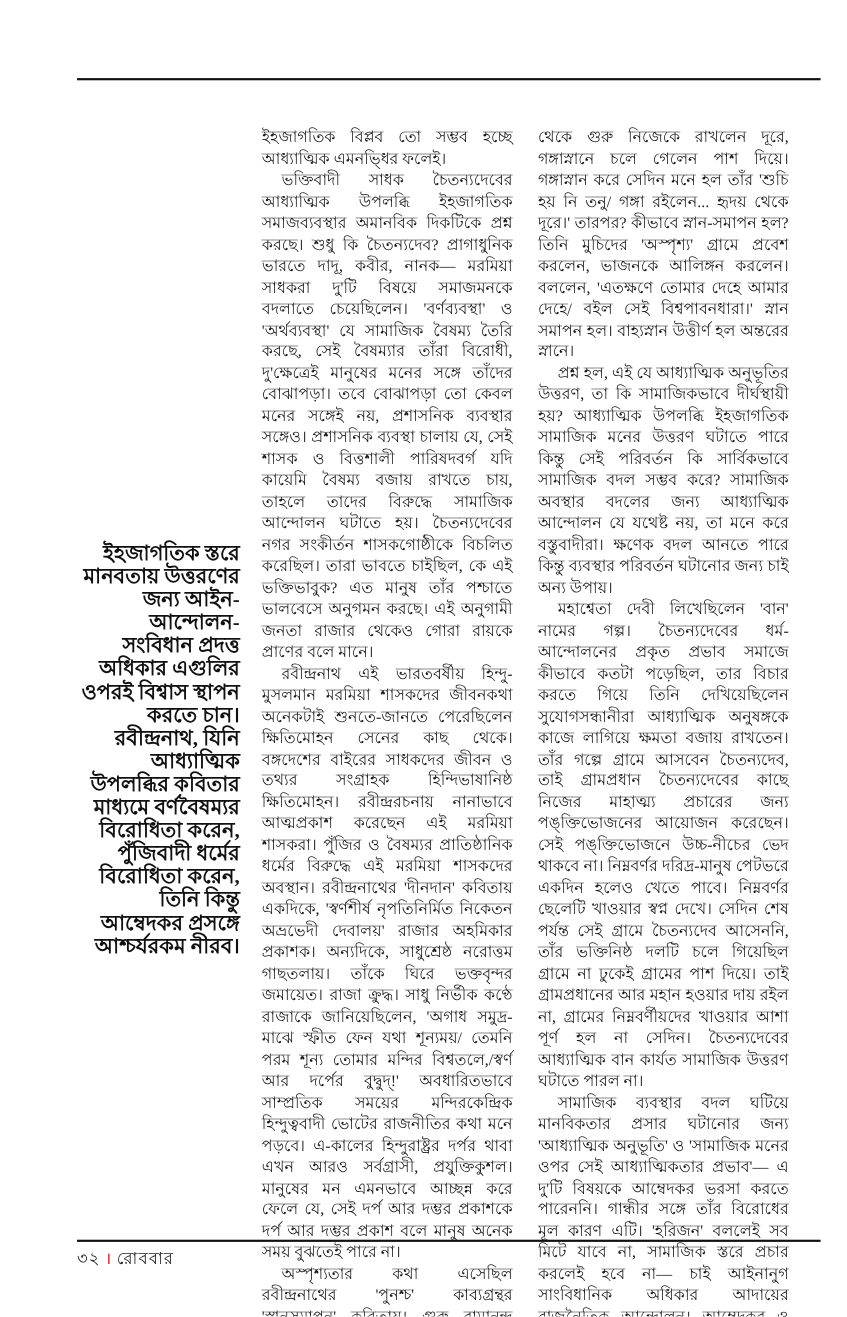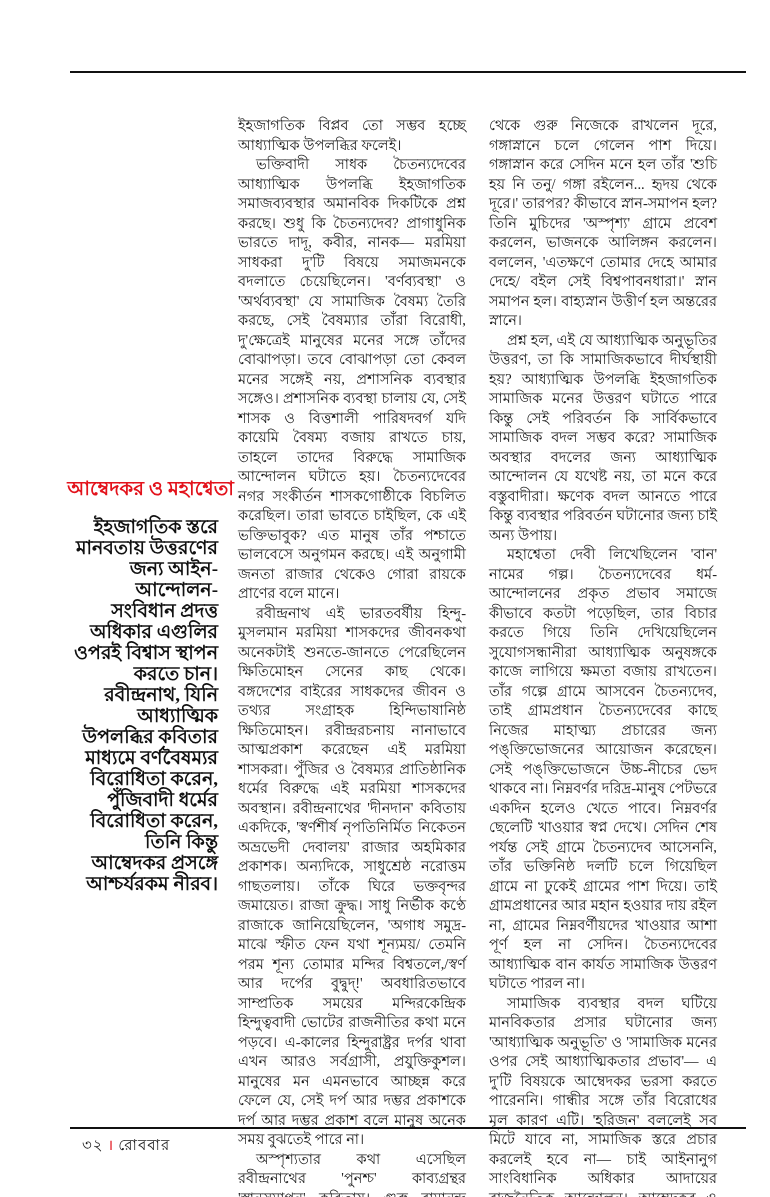--- a/index.html
+++ b/index.html
@@ -46,42 +46,41 @@
   }
   .pq-body{
     font-size:19px;
     line-height:21px;
     color:#111111;
     margin:16px;
   }
 
   .footer{
     position:absolute;
-    left:82px;top:1136px;
+    left:70px;top:1136px;
     font-size:15px;
     line-height:19px;
     color:#1c1c1c;
     letter-spacing:1px;
   }
   .footer .sep{color:#e3131c;padding:0 4px;}
 </style>
 </head>
 <body>
 
 <div class="page">
 
   <div class="rule rule-top"></div>
 
   <div class="pullquote">
-    <p class="pq-heading">আম্বেদকর ও মহাশ্বেতা</p>
     <p class="pq-body">ইহজাগতিক স্তরে মানবতায় উত্তরণের জন্য আইন-আন্দোলন-সংবিধান প্রদত্ত অধিকার এগুলির ওপরই বিশ্বাস স্থাপন করতে চান। রবীন্দ্রনাথ, যিনি আধ্যাত্মিক উপলব্ধির কবিতার মাধ্যমে বর্ণবৈষম্যর বিরোধিতা করেন, পুঁজিবাদী ধর্মের বিরোধিতা করেন, তিনি কিন্তু আম্বেদকর প্রসঙ্গে আশ্চর্যরকম নীরব।</p>
   </div>
 
   <div class="col col1">
-    <p>ইহজাগতিক বিপ্লব তো সম্ভব হচ্ছে আধ্যাত্মিক উপলব্ধির ফলেই।</p>
+    <p>ইহজাগতিক বিপ্লব তো সম্ভব হচ্ছে আধ্যাত্মিক এমনভ্ধির ফলেই।</p>
     <p class="ind">ভক্তিবাদী সাধক চৈতন্যদেবের আধ্যাত্মিক উপলব্ধি ইহজাগতিক সমাজব্যবস্থার অমানবিক দিকটিকে প্রশ্ন করছে। শুধু কি চৈতন্যদেব? প্রাগাধুনিক ভারতে দাদূ, কবীর, নানক— মরমিয়া সাধকরা দু'টি বিষয়ে সমাজমনকে বদলাতে চেয়েছিলেন। 'বর্ণব্যবস্থা' ও 'অর্থব্যবস্থা' যে সামাজিক বৈষম্য তৈরি করছে, সেই বৈষম্যার তাঁরা বিরোধী, দু'ক্ষেত্রেই মানুষের মনের সঙ্গে তাঁদের বোঝাপড়া। তবে বোঝাপড়া তো কেবল মনের সঙ্গেই নয়, প্রশাসনিক ব্যবস্থার সঙ্গেও। প্রশাসনিক ব্যবস্থা চালায় যে, সেই শাসক ও বিত্তশালী পারিষদবর্গ যদি কায়েমি বৈষম্য বজায় রাখতে চায়, তাহলে তাদের বিরুদ্ধে সামাজিক আন্দোলন ঘটাতে হয়। চৈতন্যদেবের নগর সংকীর্তন শাসকগোষ্ঠীকে বিচলিত করেছিল। তারা ভাবতে চাইছিল, কে এই ভক্তিভাবুক? এত মানুষ তাঁর পশ্চাতে ভালবেসে অনুগমন করছে। এই অনুগামী জনতা রাজার থেকেও গোরা রায়কে প্রাণের বলে মানে।</p>
     <p class="ind">রবীন্দ্রনাথ এই ভারতবর্ষীয় হিন্দু-মুসলমান মরমিয়া শাসকদের জীবনকথা অনেকটাই শুনতে-জানতে পেরেছিলেন ক্ষিতিমোহন সেনের কাছ থেকে। বঙ্গদেশের বাইরের সাধকদের জীবন ও তথ্যর সংগ্রাহক হিন্দিভাষানিষ্ঠ ক্ষিতিমোহন। রবীন্দ্ররচনায় নানাভাবে আত্মপ্রকাশ করেছেন এই মরমিয়া শাসকরা। পুঁজির ও বৈষম্যর প্রাতিষ্ঠানিক ধর্মের বিরুদ্ধে এই মরমিয়া শাসকদের অবস্থান। রবীন্দ্রনাথের 'দীনদান' কবিতায় একদিকে, 'স্বর্ণশীর্ষ নৃপতিনির্মিত নিকেতন অভ্রভেদী দেবালয়' রাজার অহমিকার প্রকাশক। অন্যদিকে, সাধুশ্রেষ্ঠ নরোত্তম গাছতলায়। তাঁকে ঘিরে ভক্তবৃন্দর জমায়েত। রাজা ক্রুদ্ধ। সাধু নির্ভীক কণ্ঠে রাজাকে জানিয়েছিলেন, 'অগাধ সমুদ্র-মাঝে স্ফীত ফেন যথা শূন্যময়/ তেমনি পরম শূন্য তোমার মন্দির বিশ্বতলে,/স্বর্ণ আর দর্পের বুদ্বুদ্!' অবধারিতভাবে সাম্প্রতিক সময়ের মন্দিরকেন্দ্রিক হিন্দুত্ববাদী ভোটের রাজনীতির কথা মনে পড়বে। এ-কালের হিন্দুরাষ্ট্রর দর্পর থাবা এখন আরও সর্বগ্রাসী, প্রযুক্তিকুশল। মানুষের মন এমনভাবে আচ্ছন্ন করে ফেলে যে, সেই দর্প আর দম্ভর প্রকাশকে দর্প আর দম্ভর প্রকাশ বলে মানুষ অনেক সময় বুঝতেই পারে না।</p>
     <p class="ind">অস্পৃশ্যতার কথা এসেছিল রবীন্দ্রনাথের 'পুনশ্চ' কাব্যগ্রন্থর 'স্নানসমাপন' কবিতায়। গুরু রামানন্দ গঙ্গাস্নানে যাচ্ছিলেন। পথে পড়ল ভাজন মুচির গ্রাম। পশুর চামড়ার গন্ধ আসছে দূর থেকে। আকাশে চিল উড়ছে পাক দিয়ে। রোগা কুকুর হাড় চিবোচ্ছে পথের পাশে। এই মলিন দৃশ্য ও অশুচি স্পর্শ</p>
   </div>
 
   <div class="col col2">
     <p>থেকে গুরু নিজেকে রাখলেন দূরে, গঙ্গাস্নানে চলে গেলেন পাশ দিয়ে। গঙ্গাস্নান করে সেদিন মনে হল তাঁর 'শুচি হয় নি তনু/ গঙ্গা রইলেন... হৃদয় থেকে দূরে।' তারপর? কীভাবে স্নান-সমাপন হল? তিনি মুচিদের 'অস্পৃশ্য' গ্রামে প্রবেশ করলেন, ভাজনকে আলিঙ্গন করলেন। বললেন, 'এতক্ষণে তোমার দেহে আমার দেহে/ বইল সেই বিশ্বপাবনধারা।' স্নান সমাপন হল। বাহ্যস্নান উত্তীর্ণ হল অন্তরের স্নানে।</p>
     <p class="ind">প্রশ্ন হল, এই যে আধ্যাত্মিক অনুভূতির উত্তরণ, তা কি সামাজিকভাবে দীর্ঘস্থায়ী হয়? আধ্যাত্মিক উপলব্ধি ইহজাগতিক সামাজিক মনের উত্তরণ ঘটাতে পারে কিন্তু সেই পরিবর্তন কি সার্বিকভাবে সামাজিক বদল সম্ভব করে? সামাজিক অবস্থার বদলের জন্য আধ্যাত্মিক আন্দোলন যে যথেষ্ট নয়, তা মনে করে বস্তুবাদীরা। ক্ষণেক বদল আনতে পারে কিন্তু ব্যবস্থার পরিবর্তন ঘটানোর জন্য চাই অন্য উপায়।</p>
     <p class="ind">মহাশ্বেতা দেবী লিখেছিলেন 'বান' নামের গল্প। চৈতন্যদেবের ধর্ম-আন্দোলনের প্রকৃত প্রভাব সমাজে কীভাবে কতটা পড়েছিল, তার বিচার করতে গিয়ে তিনি দেখিয়েছিলেন সুযোগসন্ধানীরা আধ্যাত্মিক অনুষঙ্গকে কাজে লাগিয়ে ক্ষমতা বজায় রাখতেন। তাঁর গল্পে গ্রামে আসবেন চৈতন্যদেব, তাই গ্রামপ্রধান চৈতন্যদেবের কাছে নিজের মাহাত্ম্য প্রচারের জন্য পঙ্‌ক্তিভোজনের আয়োজন করেছেন। সেই পঙ্‌ক্তিভোজনে উচ্চ-নীচের ভেদ থাকবে না। নিম্নবর্ণর দরিদ্র-মানুষ পেটভরে একদিন হলেও খেতে পাবে। নিম্নবর্ণর ছেলেটি খাওয়ার স্বপ্ন দেখে। সেদিন শেষ পর্যন্ত সেই গ্রামে চৈতন্যদেব আসেননি, তাঁর ভক্তিনিষ্ঠ দলটি চলে গিয়েছিল গ্রামে না ঢুকেই গ্রামের পাশ দিয়ে। তাই গ্রামপ্রধানের আর মহান হওয়ার দায় রইল না, গ্রামের নিম্নবর্ণীয়দের খাওয়ার আশা পূর্ণ হল না সেদিন। চৈতন্যদেবের আধ্যাত্মিক বান কার্যত সামাজিক উত্তরণ ঘটাতে পারল না।</p>
     <p class="ind">সামাজিক ব্যবস্থার বদল ঘটিয়ে মানবিকতার প্রসার ঘটানোর জন্য 'আধ্যাত্মিক অনুভূতি' ও 'সামাজিক মনের ওপর সেই আধ্যাত্মিকতার প্রভাব'— এ দু'টি বিষয়কে আম্বেদকর ভরসা করতে পারেননি। গান্ধীর সঙ্গে তাঁর বিরোধের মূল কারণ এটি। 'হরিজন' বললেই সব মিটে যাবে না, সামাজিক স্তরে প্রচার করলেই হবে না— চাই আইনানুগ সাংবিধানিক অধিকার আদায়ের রাজনৈতিক আন্দোলন। আম্বেদকর ও মহাশ্বেতা ইহজাগতিক স্তরে মানবতায় উত্তরণের জন্য আইন-আন্দোলন-সংবিধান প্রদত্ত অধিকার এগুলির ওপরই বিশ্বাস স্থাপন করতে চান। রবীন্দ্রনাথ, যিনি আধ্যাত্মিক উপলব্ধির কবিতার মাধ্যমে বর্ণবৈষম্যর বিরোধিতা করেন, পুঁজিবাদী ধর্মের</p>

